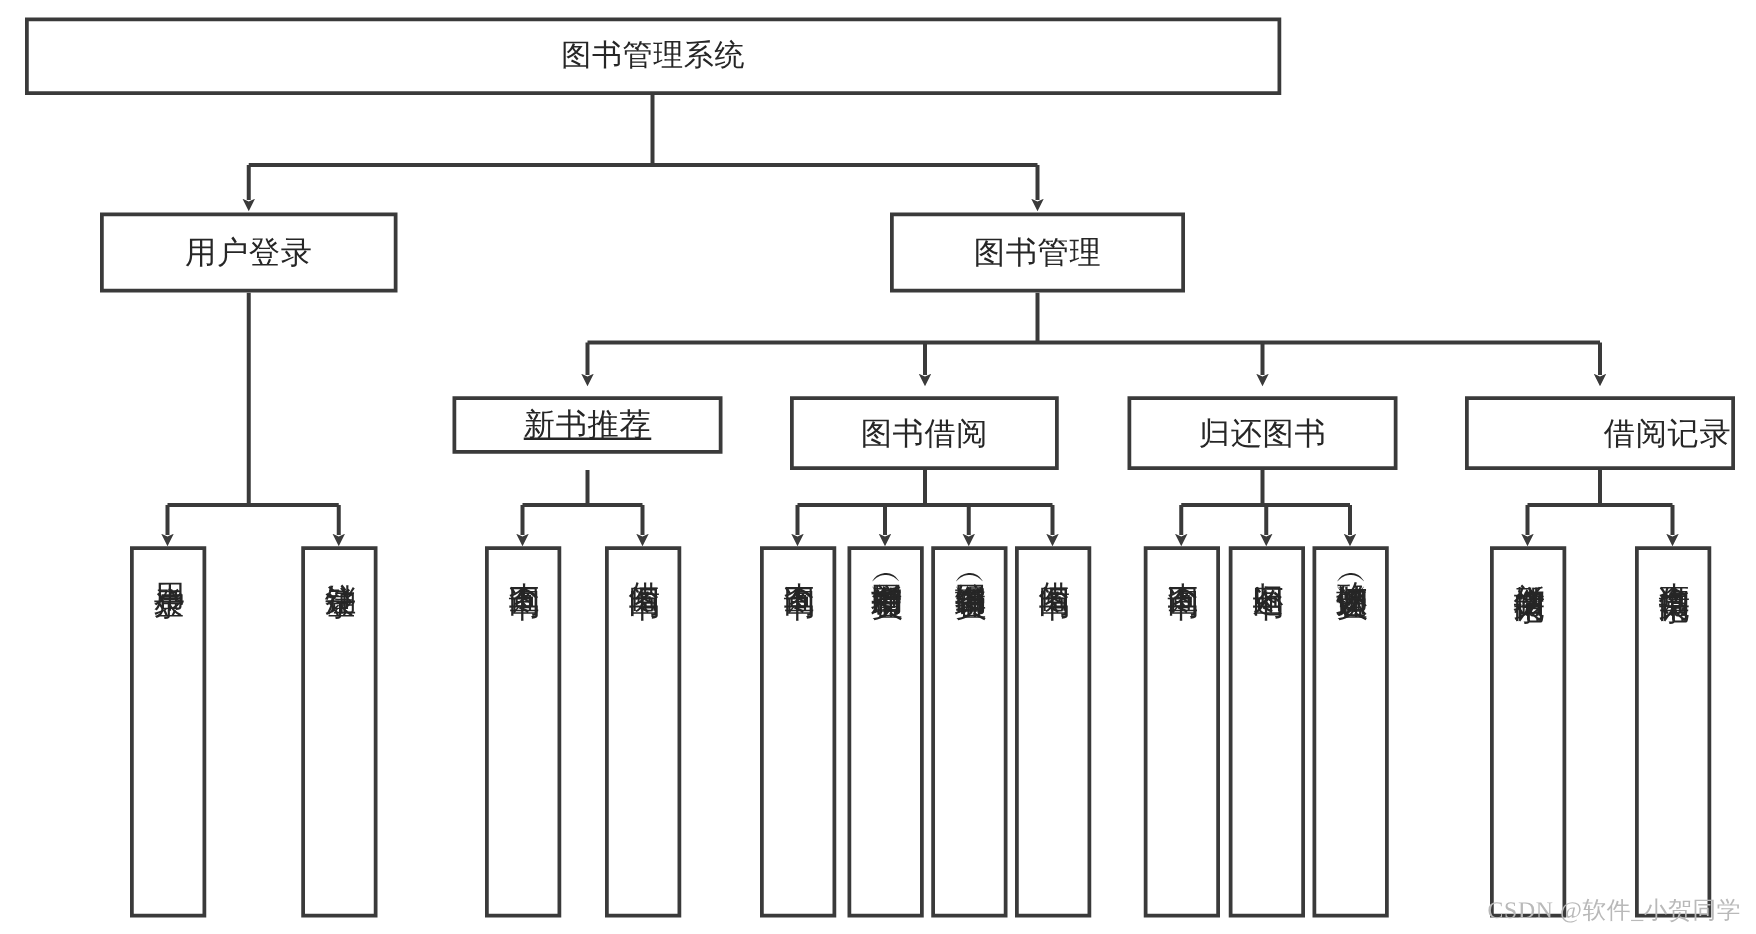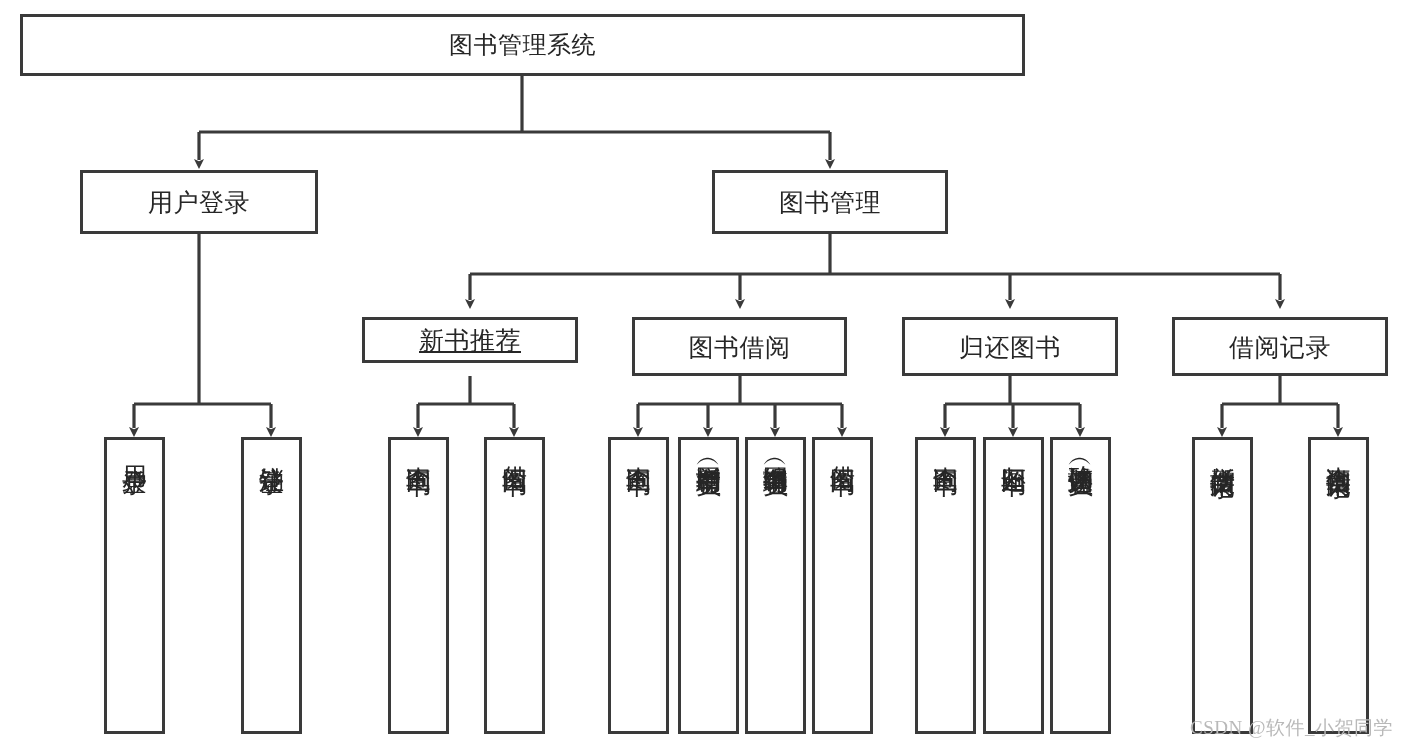--- a/index.html
+++ b/index.html
@@ -154,21 +154,21 @@
   </div>
 
   <div class="node horiz" style="left:632px; top:317px; width:215px; height:59px;">
     <span class="label">图书借阅</span>
   </div>
 
   <div class="node horiz" style="left:902px; top:317px; width:216px; height:59px;">
     <span class="label">归还图书</span>
   </div>
 
-  <div class="node horiz" style="left:1172px; top:317px; width:216px; height:59px;">
+  <div class="node horiz" style="left:1172px; top:317px; width:216px; height:59px;justify-content:flex-end;">
     <span class="label">借阅记录</span>
   </div>
 
   <div class="node leaf" style="left:104px; top:437px; width:61px; height:297px;">
     <span class="label">用户登录</span>
   </div>
 
   <div class="node leaf" style="left:241px; top:437px; width:61px; height:297px;">
     <span class="label">注销登录</span>
   </div>

